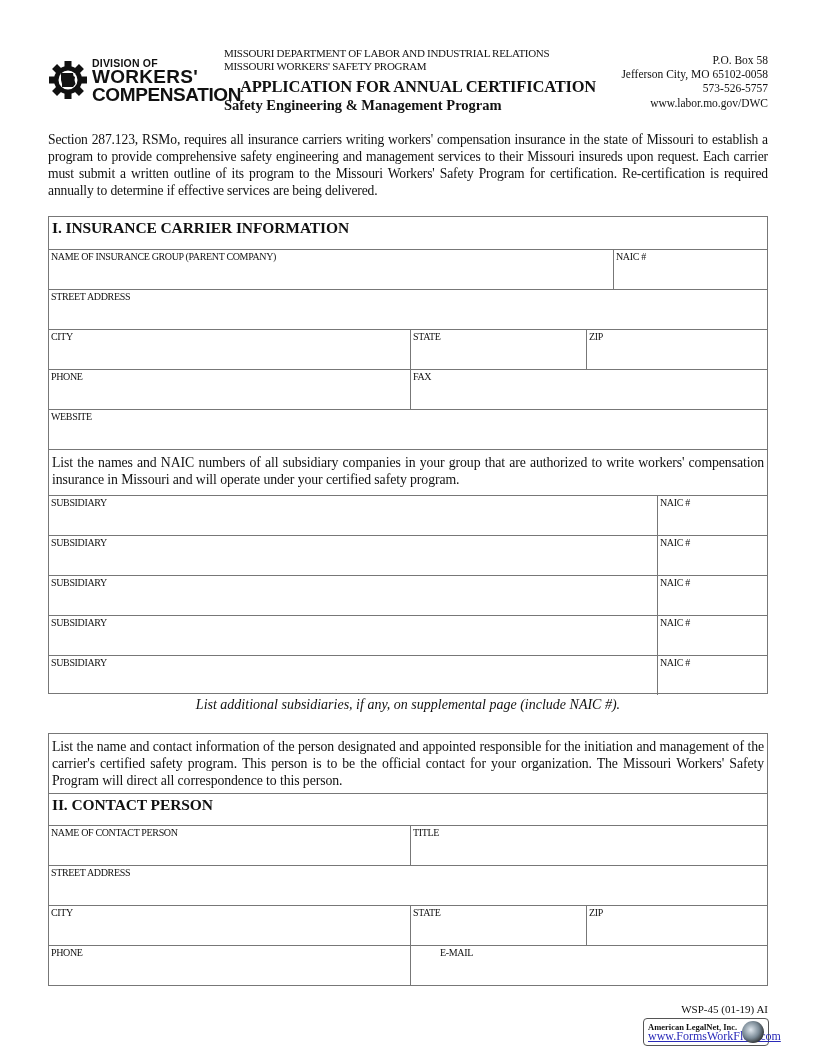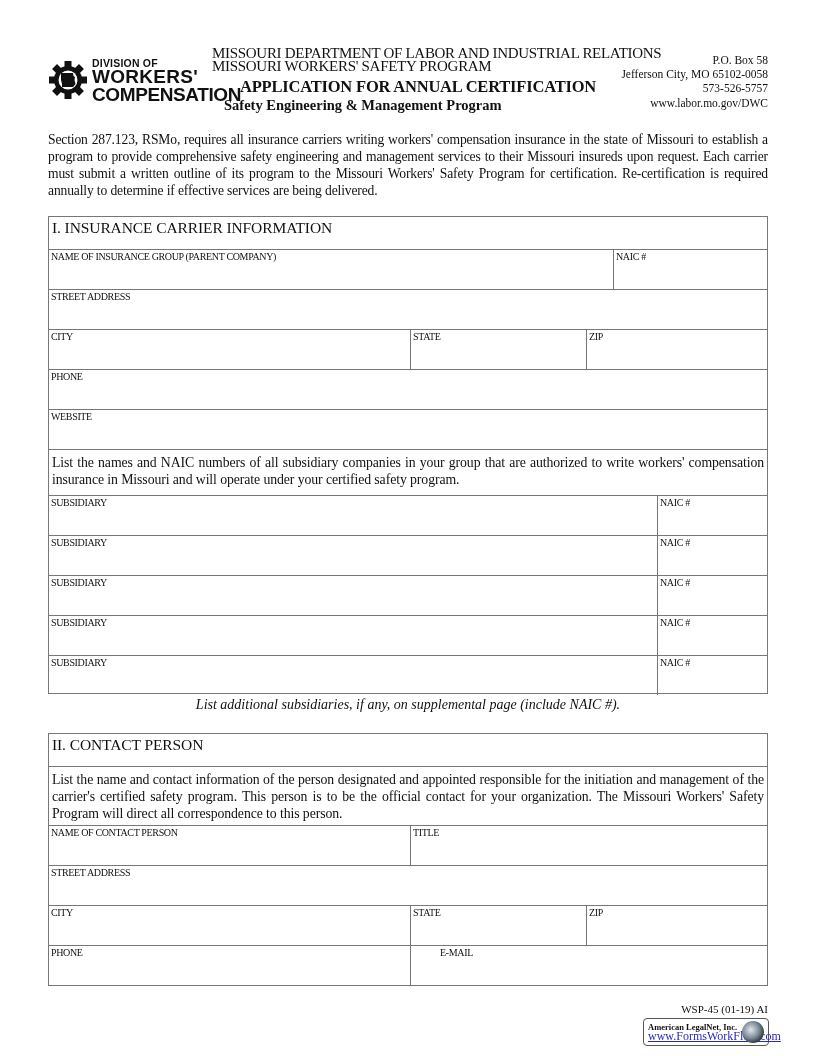--- a/index.html
+++ b/index.html
@@ -10,38 +10,38 @@
   
   .logo { left:48px; top:58px; width:165px; height:48px; }
   .logo svg { position:absolute; left:0; top:2px; }
   .logo .l1 { position:absolute; left:44px; top:0px; font-family:"Liberation Sans", sans-serif;
               font-weight:bold; font-size:10.5px; letter-spacing:0.2px; line-height:11px; }
   .logo .l2 { position:absolute; left:44px; top:9px; font-family:"Liberation Sans", sans-serif;
               font-weight:bold; font-size:19px; line-height:20px; letter-spacing:0.3px; }
   .logo .l3 { position:absolute; left:44px; top:27px; font-family:"Liberation Sans", sans-serif;
               font-weight:bold; font-size:19px; line-height:20px; letter-spacing:-0.4px; }
 
-  .dept { left:212px; top:47px; font-size:15px; line-height:12.5px; letter-spacing:-0.3px; }
+  .dept { left:224px; top:47px; font-size:11px; line-height:12.5px; letter-spacing:-0.3px; }
   .title { left:240px; top:78px; font-size:16.5px; font-weight:bold; line-height:18px; letter-spacing:-0.2px; }
   .subtitle { left:224px; top:97px; font-size:14.5px; font-weight:bold; line-height:17px; }
   .addr { right:48px; top:53px; text-align:right; font-size:11.5px; line-height:14.2px; }
 
   .intro { left:48px; top:131px; width:720px; font-size:13.6px; line-height:17px; text-align:justify;
            letter-spacing:-0.15px; }
 
   
   .box { position:absolute; left:48px; width:720px; border:1px solid #777; box-sizing:border-box; }
   .row { position:relative; display:flex; border-top:1px solid #777; box-sizing:border-box; }
   .row:first-child { border-top:none; }
   .cell { position:relative; box-sizing:border-box; padding:1px 2px; font-size:10px; letter-spacing:-0.35px;
           line-height:11px; }
   .cell + .cell { border-left:1px solid #777; }
   .cell input { position:absolute; left:2px; right:2px; bottom:3px; height:20px; border:none; background:transparent;
                 font-family:"Liberation Serif", serif; font-size:12px; outline:none; }
-  .sechead { font-size:15.5px; font-weight:normal; padding:5px 3px 0 3px; height:31px; box-sizing:border-box;
+  .sechead { font-size:15.5px; font-weight:bold; padding:5px 3px 0 3px; height:31px; box-sizing:border-box;
              letter-spacing:-0.1px; }
   .para { font-size:13.8px; line-height:17px; padding:4px 3px 3px 3px; text-align:justify; box-sizing:border-box;
           letter-spacing:-0.1px; }
 
   .note { left:0; width:816px; top:697px; text-align:center; font-style:italic; font-size:14px; }
 
   .formno { right:48px; top:1003px; font-size:11px; }
   .badge { left:643px; top:1018px; width:126px; height:28px; border:1px solid #555; border-radius:4px;
            box-sizing:border-box; background:#fff; }
   .badge .b1 { position:absolute; left:4px; top:4px; font-size:8.5px; font-weight:bold; line-height:9px;text-align:right; }
@@ -121,20 +121,24 @@
     <div class="cell" style="flex:1;">
       <span>ZIP</span>
       <input value="" style="">
     </div>
   </div>
   <div class="row" style="height:40px;">
     <div class="cell" style="width:361px;">
       <span>PHONE</span>
       <input value="" style="">
     </div>
+    <div class="cell" style="flex:1;">
+      <span>FAX</span>
+      <input value="" style="">
+    </div>
   </div>
   <div class="row" style="height:40px;">
     <div class="cell" style="width:100%;">
       <span>WEBSITE</span>
       <input value="" style="">
     </div>
   </div>
   <div class="row" style="height:46px;">
     <div class="cell para" style="width:100%;">List the names and NAIC numbers of all subsidiary companies in your group that are authorized to write workers' compensation insurance in Missouri and will operate under your certified safety program.</div>
   </div>
@@ -186,25 +190,25 @@
     <div class="cell" style="flex:1;">
       <span>NAIC #</span>
       <input value="" style="">
     </div>
   </div>
 </div>
 
 <div class="abs note">List additional subsidiaries, if any, on supplemental page (include NAIC #).</div>
 
 <div class="box" style="top:733px; height:253px;">
+  <div class="row" style="height:59px;">
+    <div class="cell para" style="width:100%;">List the name and contact information of the person designated and appointed responsible for the initiation and management of the carrier's certified safety program. This person is to be the official contact for your organization. The Missouri Workers' Safety Program will direct all correspondence to this person.</div>
+  </div>
   <div class="row" style="height:32px;">
     <div class="cell sechead" style="width:100%;">II.  CONTACT PERSON</div>
-  </div>
-  <div class="row" style="height:59px;">
-    <div class="cell para" style="width:100%;">List the name and contact information of the person designated and appointed responsible for the initiation and management of the carrier's certified safety program. This person is to be the official contact for your organization. The Missouri Workers' Safety Program will direct all correspondence to this person.</div>
   </div>
   <div class="row" style="height:40px;">
     <div class="cell" style="width:361px;">
       <span>NAME OF CONTACT PERSON</span>
       <input value="" style="">
     </div>
     <div class="cell" style="flex:1;">
       <span>TITLE</span>
       <input value="" style="">
     </div>

